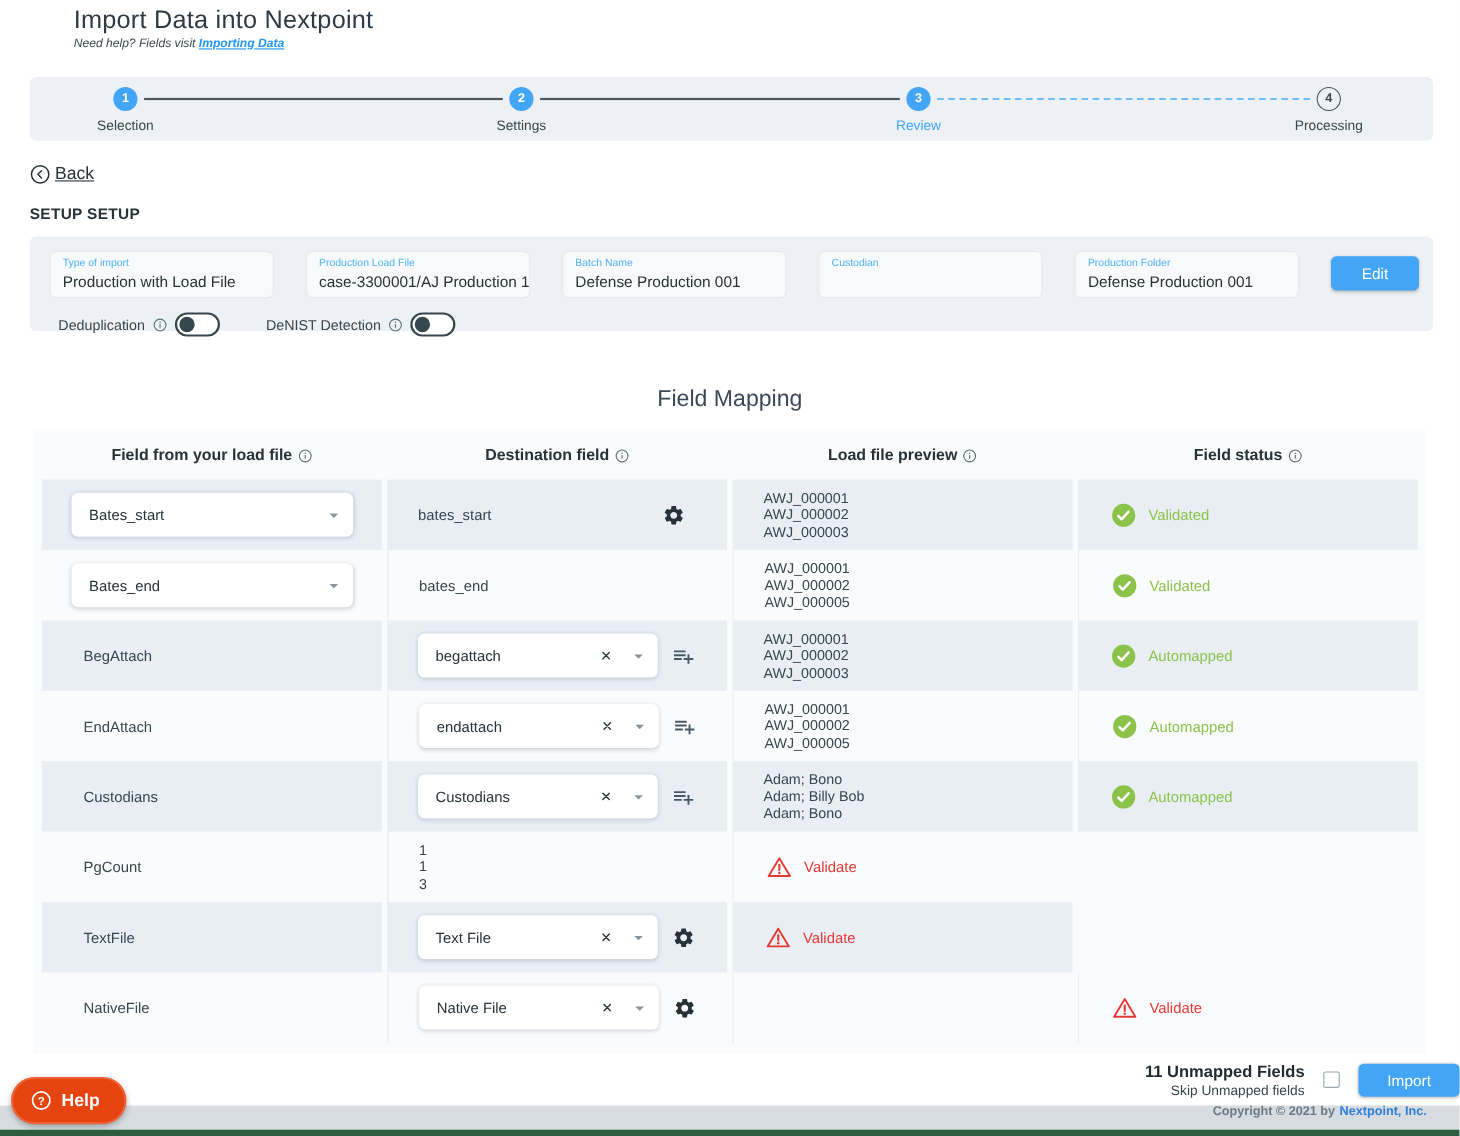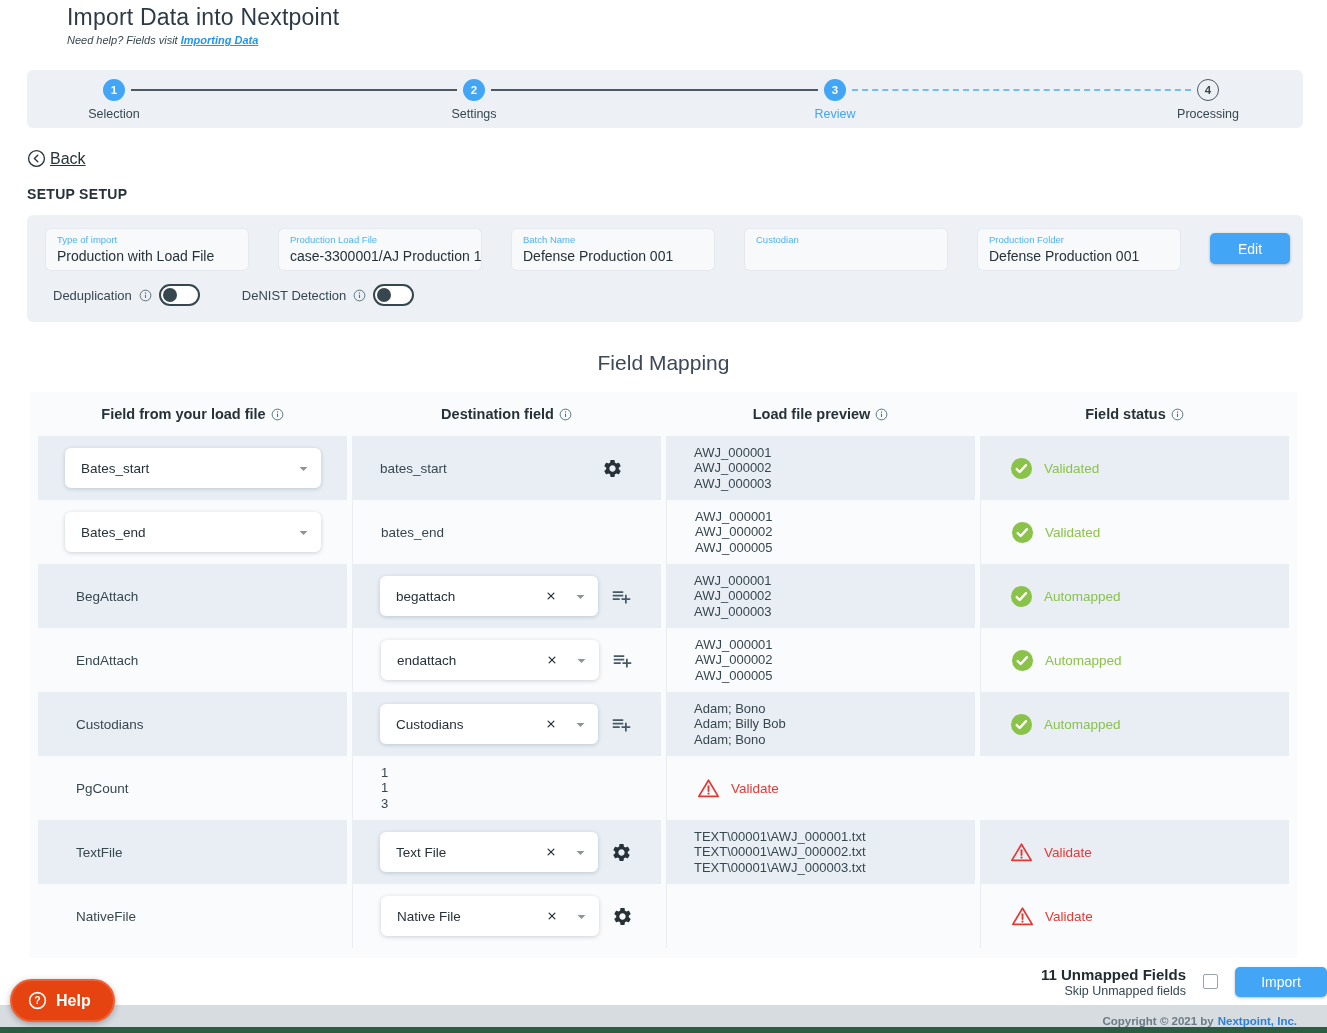--- a/index.html
+++ b/index.html
@@ -32,21 +32,21 @@
   .step.active .step-label { color:#42a5f5; }
 
   
   .back-link { position:absolute; left:27px; top:149px; display:flex; align-items:center;
                gap:4px; cursor:pointer; color:#263238; }
   .back-label { font-size:16px; text-decoration:underline; }
 
   
   .setup-heading { position:absolute; left:27px; top:186px; font-size:14px; font-weight:700;
                    color:#263238; letter-spacing:.3px; }
-  .setup-panel { position:absolute; left:27px; top:215px; width:1276px; height:107px;
+  .setup-panel { position:absolute; left:27px; top:215px; width:1276px; height:86px;
                  background:#edf1f5; border-radius:6px; }
   .setup-cards { position:absolute; left:19px; top:14px; display:flex; gap:31px; }
   .setup-card { width:202px; height:41px; background:#f7f9fa; border-radius:5px;
                 padding:5px 11px; overflow:hidden; box-shadow:0 0 0 1px rgba(0,0,0,.03); }
   .setup-card-label { font-size:9.5px; color:#4db3f7; white-space:nowrap; }
   .setup-card-value { margin-top:3px; font-size:14px; color:#263238; white-space:nowrap; }
   .edit-button { position:absolute; right:13px; top:18px; width:80px; height:31px;
                  background:#42a5f5; border:none; border-radius:5px; color:#fff;
                  font-family:inherit; font-size:14px; font-weight:500; cursor:pointer;
                  box-shadow:0 1px 3px rgba(0,0,0,.25); }
@@ -100,21 +100,21 @@
                 }
   .unmapped-block { text-align:right; }
   .unmapped-title { font-size:15px; font-weight:700; color:#212b32; }
   .unmapped-sub { font-size:12.5px; color:#37474f; margin-top:1px; }
   .skip-checkbox { width:15px; height:15px; border:1.5px solid #9aa4ac; border-radius:2px;
                    background:#fff; cursor:pointer; }
   .import-button { width:92px; height:30px; background:#42a5f5; border:none; border-radius:5px;
                    color:#fff; font-family:inherit; font-size:14px; font-weight:500;
                    cursor:pointer; box-shadow:0 1px 3px rgba(0,0,0,.25); }
   .site-footer { position:absolute; left:0; top:1005px; width:1327px; height:22px;
-                 background:#d7dce1; display:flex; align-items:flex-end; justify-content:flex-end;
+                 background:#d7dce1; display:flex; align-items:flex-start; justify-content:flex-end;
                  padding-right:30px; font-size:11.5px; font-weight:600; color:#6b7a85; }
   .site-footer a { color:#2e7fd6; margin-left:4px; cursor:pointer; text-decoration:none; }
   .bottom-strip { position:absolute; left:0; top:1027px; width:1327px; height:6px; background:#2b5e41; }
 
   .help-button { position:absolute; left:10px; top:979px; height:43px; border-radius:22px;
                  background:#e5430f; border:2px solid #f06036; display:flex; align-items:center;
                  gap:8px; padding:0 22px 0 15px; color:#fff; font-weight:700; font-size:16px;
                  cursor:pointer; box-shadow:0 2px 6px rgba(0,0,0,.3); }
 </style>
 </head>
@@ -502,27 +502,20 @@
                 </svg>
               </span>
             </span>
           </div>
           <span class="icon side-icon">
             <svg width="21" height="21" viewBox="0 0 24 24">
               <path fill="#263238" d="M19.14 12.94c.04-.3.06-.61.06-.94 0-.32-.02-.64-.07-.94l2.03-1.58c.18-.14.23-.41.12-.61l-1.92-3.32c-.12-.22-.37-.29-.59-.22l-2.39.96c-.5-.38-1.03-.7-1.62-.94l-.36-2.54c-.04-.24-.24-.41-.48-.41h-3.84c-.24 0-.43.17-.47.41l-.36 2.54c-.59.24-1.13.57-1.62.94l-2.39-.96c-.22-.08-.47 0-.59.22L2.74 8.87c-.12.21-.08.47.12.61l2.03 1.58c-.05.3-.09.63-.09.94s.02.64.07.94l-2.03 1.58c-.18.14-.23.41-.12.61l1.92 3.32c.12.22.37.29.59.22l2.39-.96c.5.38 1.03.7 1.62.94l.36 2.54c.05.24.24.41.48.41h3.84c.24 0 .44-.17.47-.41l.36-2.54c.59-.24 1.13-.56 1.62-.94l2.39.96c.22.08.47 0 .59-.22l1.92-3.32c.12-.22.07-.47-.12-.61l-2.01-1.58zM12 15.6c-1.98 0-3.6-1.62-3.6-3.6s1.62-3.6 3.6-3.6 3.6 1.62 3.6 3.6-1.62 3.6-3.6 3.6z"></path>
             </svg>
           </span>
         </div>
-        <div class="cell cell-preview">
-          <div class="preview-lines">
-            <div>TEXT\00001\AWJ_000001.txt</div>
-            <div>TEXT\00001\AWJ_000002.txt</div>
-            <div>TEXT\00001\AWJ_000003.txt</div>
-          </div>
-        </div>
         <div class="cell cell-status status-error">
           <span class="icon">
             <svg width="23" height="23" viewBox="0 0 24 24">
               <path d="M12 3.4L1.9 20.2h20.2L12 3.4z" fill="none" stroke="#e53935" stroke-width="1.8" stroke-linejoin="round"></path>
               <path d="M12 9.6v5" stroke="#e53935" stroke-width="2" stroke-linecap="round"></path>
               <circle cx="12" cy="17.3" r="1.15" fill="#e53935"></circle>
             </svg>
           </span>
           <span class="status-label">Validate</span>
         </div>

